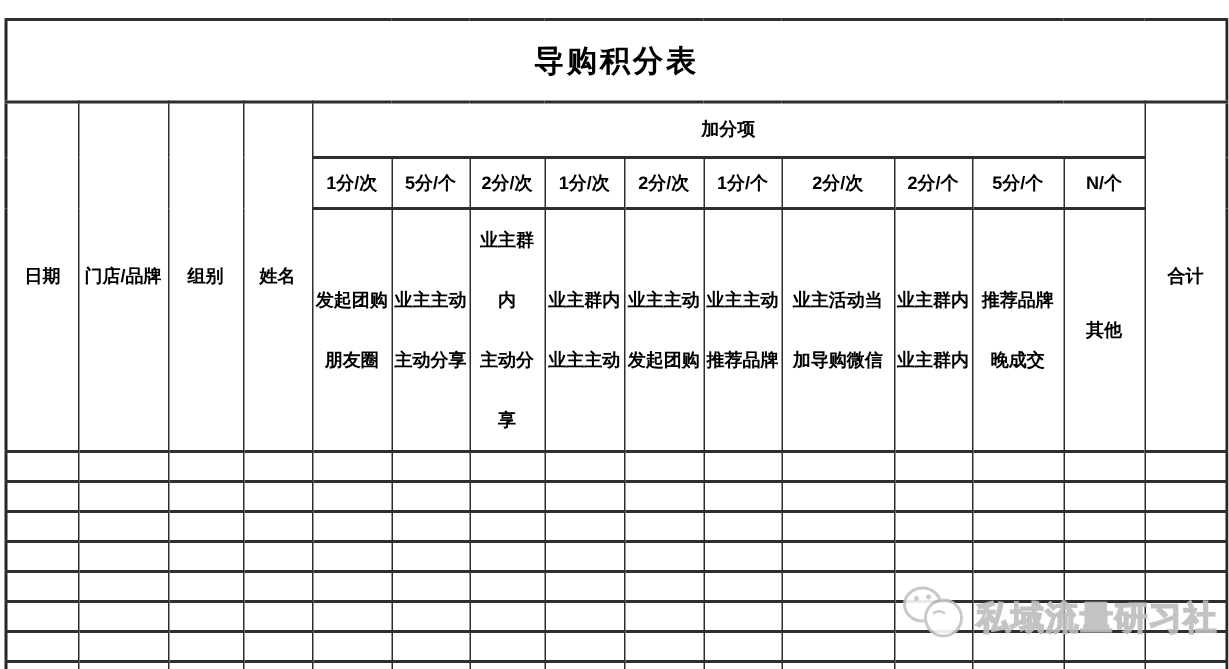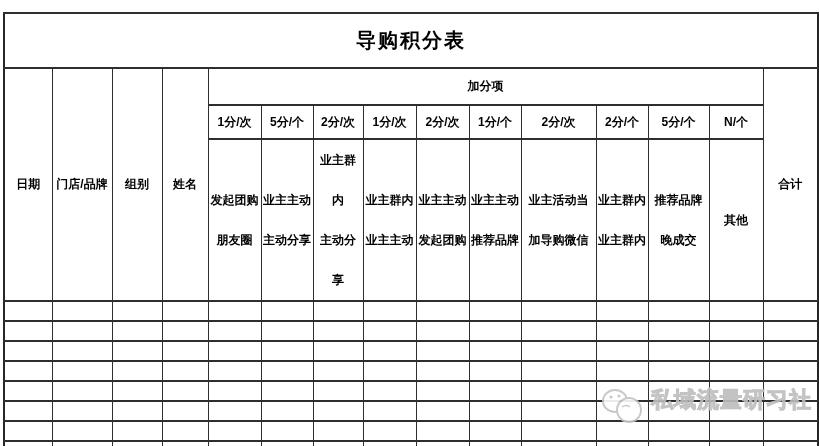--- a/index.html
+++ b/index.html
@@ -39,21 +39,21 @@
   tr.hdr-points td { height: 34px; font-size: 12px; }
   tr.hdr-desc td { height: 71px; font-size: 12px; }
   td.fixed-col { font-size: 12px; }
   .desc-line { display: block; line-height: 40px; }
   tr.data-row td { height: 20px; }
   .watermark {
     position: absolute;
     left: 600px; top: 385px;
     height: 42px;
     display: flex;
-    align-items: flex-start;
+    align-items: flex-end;
     gap: 5px;
     pointer-events: none;
     opacity: 0.9;
   }
   .watermark-text {
     font-size: 22px;
     font-weight: bold;
     letter-spacing: 1px;
     color: #efefef;
     -webkit-text-stroke: 1px #bdbdbd;

